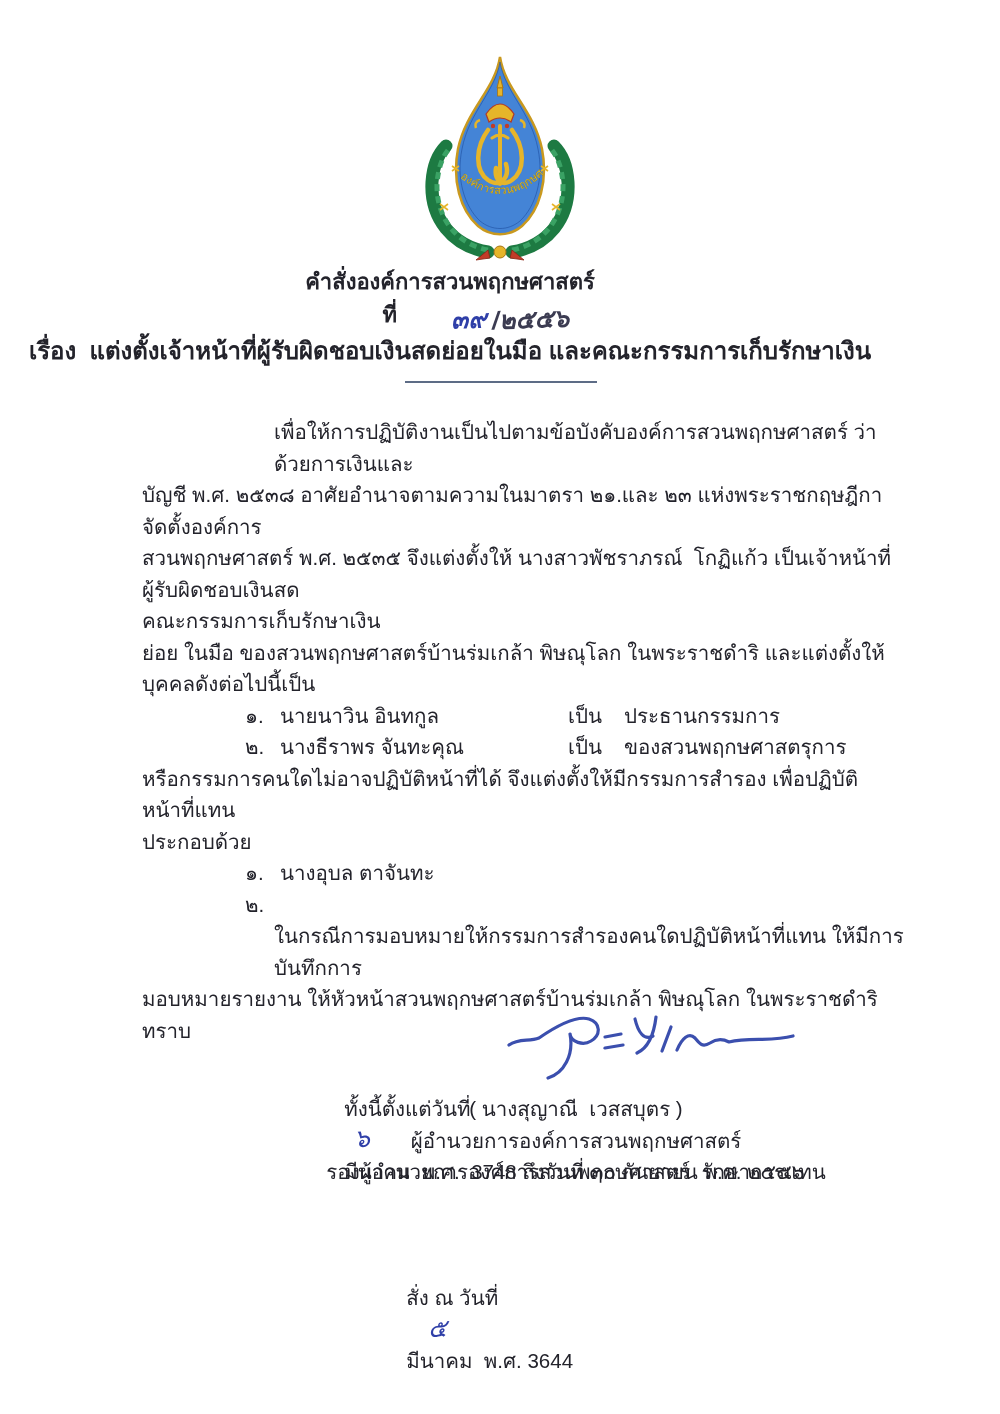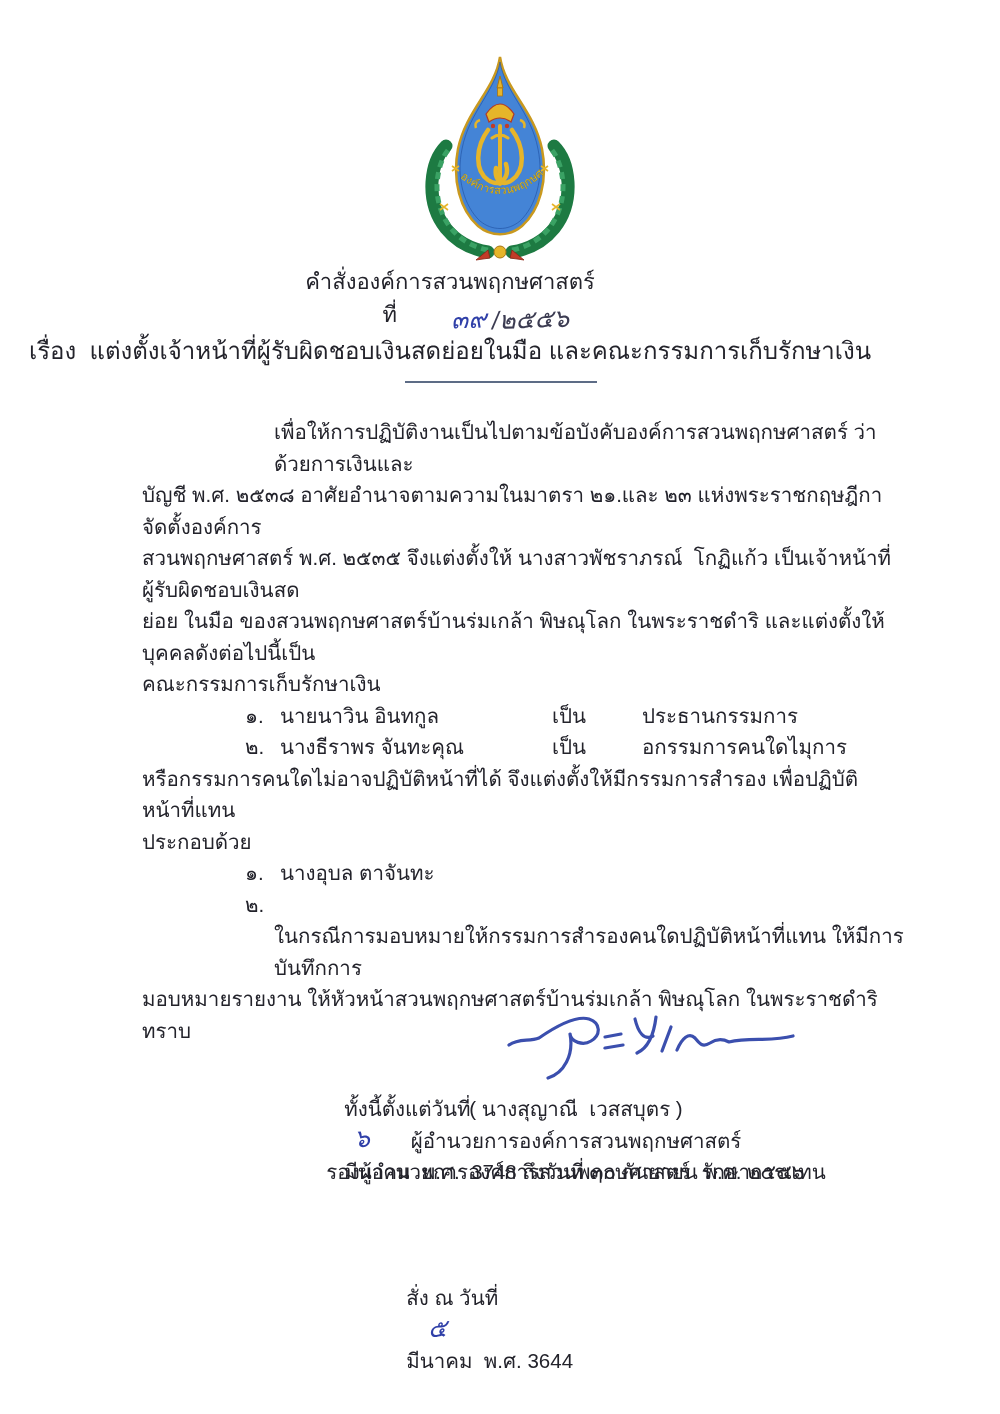--- a/index.html
+++ b/index.html
@@ -2,36 +2,36 @@
 <html><head>
 <meta charset="utf-8">
 <style>
   html,body{margin:0;padding:0;background:#d9d9d9;}
   .page{
     position:relative;width:1000px;height:1414px;background:#ffffff;
     margin:0 auto;font-family:"Liberation Sans",sans-serif;color:#23232b;
     overflow:hidden;
   }
   .logo-wrap{position:absolute;left:418px;top:54px;width:164px;height:212px;}
-  .doc-header{position:absolute;left:0;top:266px;width:900px;text-align:center;}
+  .doc-header{position:absolute;left:0;top:266px;width:900px;text-align:center;font-weight:bold;}
   .doc-title{font-size:22px;line-height:32px;white-space:pre-wrap;}
   .doc-number-line{font-size:22px;line-height:34px;padding-left:52px;display:flex;justify-content:center;align-items:flex-end;gap:14px;}
   .hand{font-style:italic;font-size:25px;line-height:26px;transform:rotate(-2deg);}
   .hand-blue{color:#2f3fa8;}
   .hand-dark{color:#3c3c52;}
   .doc-subject{font-size:24px;line-height:30px;margin-top:4px;white-space:pre-wrap;}
   .divider{position:absolute;left:405px;top:381px;width:192px;height:0;border-top:2px solid #5d6c86;}
   .body-block{position:absolute;left:100px;top:416px;width:806px;font-size:20.5px;line-height:31.5px;}
   .line{white-space:pre-wrap;margin-left:42px;}
   .indent{padding-left:132px;}
   .row{position:relative;height:31.5px;}
   .row .num{position:absolute;left:145px;}
   .row .nm{position:absolute;left:180px;}
-  .row .is{position:absolute;left:452px;}
-  .row .role{position:absolute;left:542px;}
+  .row .is{position:absolute;left:468px;}
+  .row .role{position:absolute;left:524px;}
   .effective-line{margin-top:15px;padding-left:168px;}
   .order-line{margin-top:32px;padding-left:230px;}
   .inline-hand{display:inline-block;margin:0 10px;vertical-align:baseline;}
   .sig-block{position:absolute;left:176px;top:1005px;width:800px;text-align:center;font-size:20.5px;line-height:31.5px;}
   .sig-svg{display:block;margin:0 auto;margin-left:325px;}
   .sig-name{margin-top:6px;white-space:pre-wrap;}
   .sig-pos{white-space:pre-wrap;}
 </style>
 </head>
 <body>
@@ -95,34 +95,34 @@
     <div class="doc-subject">เรื่อง  แต่งตั้งเจ้าหน้าที่ผู้รับผิดชอบเงินสดย่อยในมือ และคณะกรรมการเก็บรักษาเงิน</div>
   </div>
 
   <div class="divider"></div>
 
   <div class="body-block">
 
     <div class="line indent">เพื่อให้การปฏิบัติงานเป็นไปตามข้อบังคับองค์การสวนพฤกษศาสตร์ ว่าด้วยการเงินและ</div>
     <div class="line">บัญชี พ.ศ. ๒๕๓๘ อาศัยอำนาจตามความในมาตรา ๒๑.และ ๒๓ แห่งพระราชกฤษฎีกาจัดตั้งองค์การ</div>
     <div class="line">สวนพฤกษศาสตร์ พ.ศ. ๒๕๓๕ จึงแต่งตั้งให้ นางสาวพัชราภรณ์  โกฏิแก้ว เป็นเจ้าหน้าที่ผู้รับผิดชอบเงินสด</div>
+    <div class="line">คณะกรรมการเก็บรักษาเงิน</div>
     <div class="line">ย่อย ในมือ ของสวนพฤกษศาสตร์บ้านร่มเกล้า พิษณุโลก ในพระราชดำริ และแต่งตั้งให้บุคคลดังต่อไปนี้เป็น</div>
-    <div class="line">คณะกรรมการเก็บรักษาเงิน</div>
 
     <div class="row">
       <span class="num">๑.</span>
       <span class="nm">นายนาวิน  อินทกูล</span>
       <span class="is">เป็น</span>
       <span class="role">ประธานกรรมการ</span>
     </div>
     <div class="row">
       <span class="num">๒.</span>
       <span class="nm">นางธีราพร  จันทะคุณ</span>
       <span class="is">เป็น</span>
-      <span class="role">อกรรมการคนใดไมุการ</span>
+      <span class="role">ของสวนพฤกษศาสตรุการ</span>
     </div>
 
     <div class="line">หรือกรรมการคนใดไม่อาจปฏิบัติหน้าที่ได้ จึงแต่งตั้งให้มีกรรมการสำรอง เพื่อปฏิบัติหน้าที่แทน</div>
     <div class="line">ประกอบด้วย</div>
 
     <div class="row">
       <span class="num">๑.</span>
       <span class="nm">นางอุบล  ตาจันทะ</span>
     </div>
     <div class="row">

